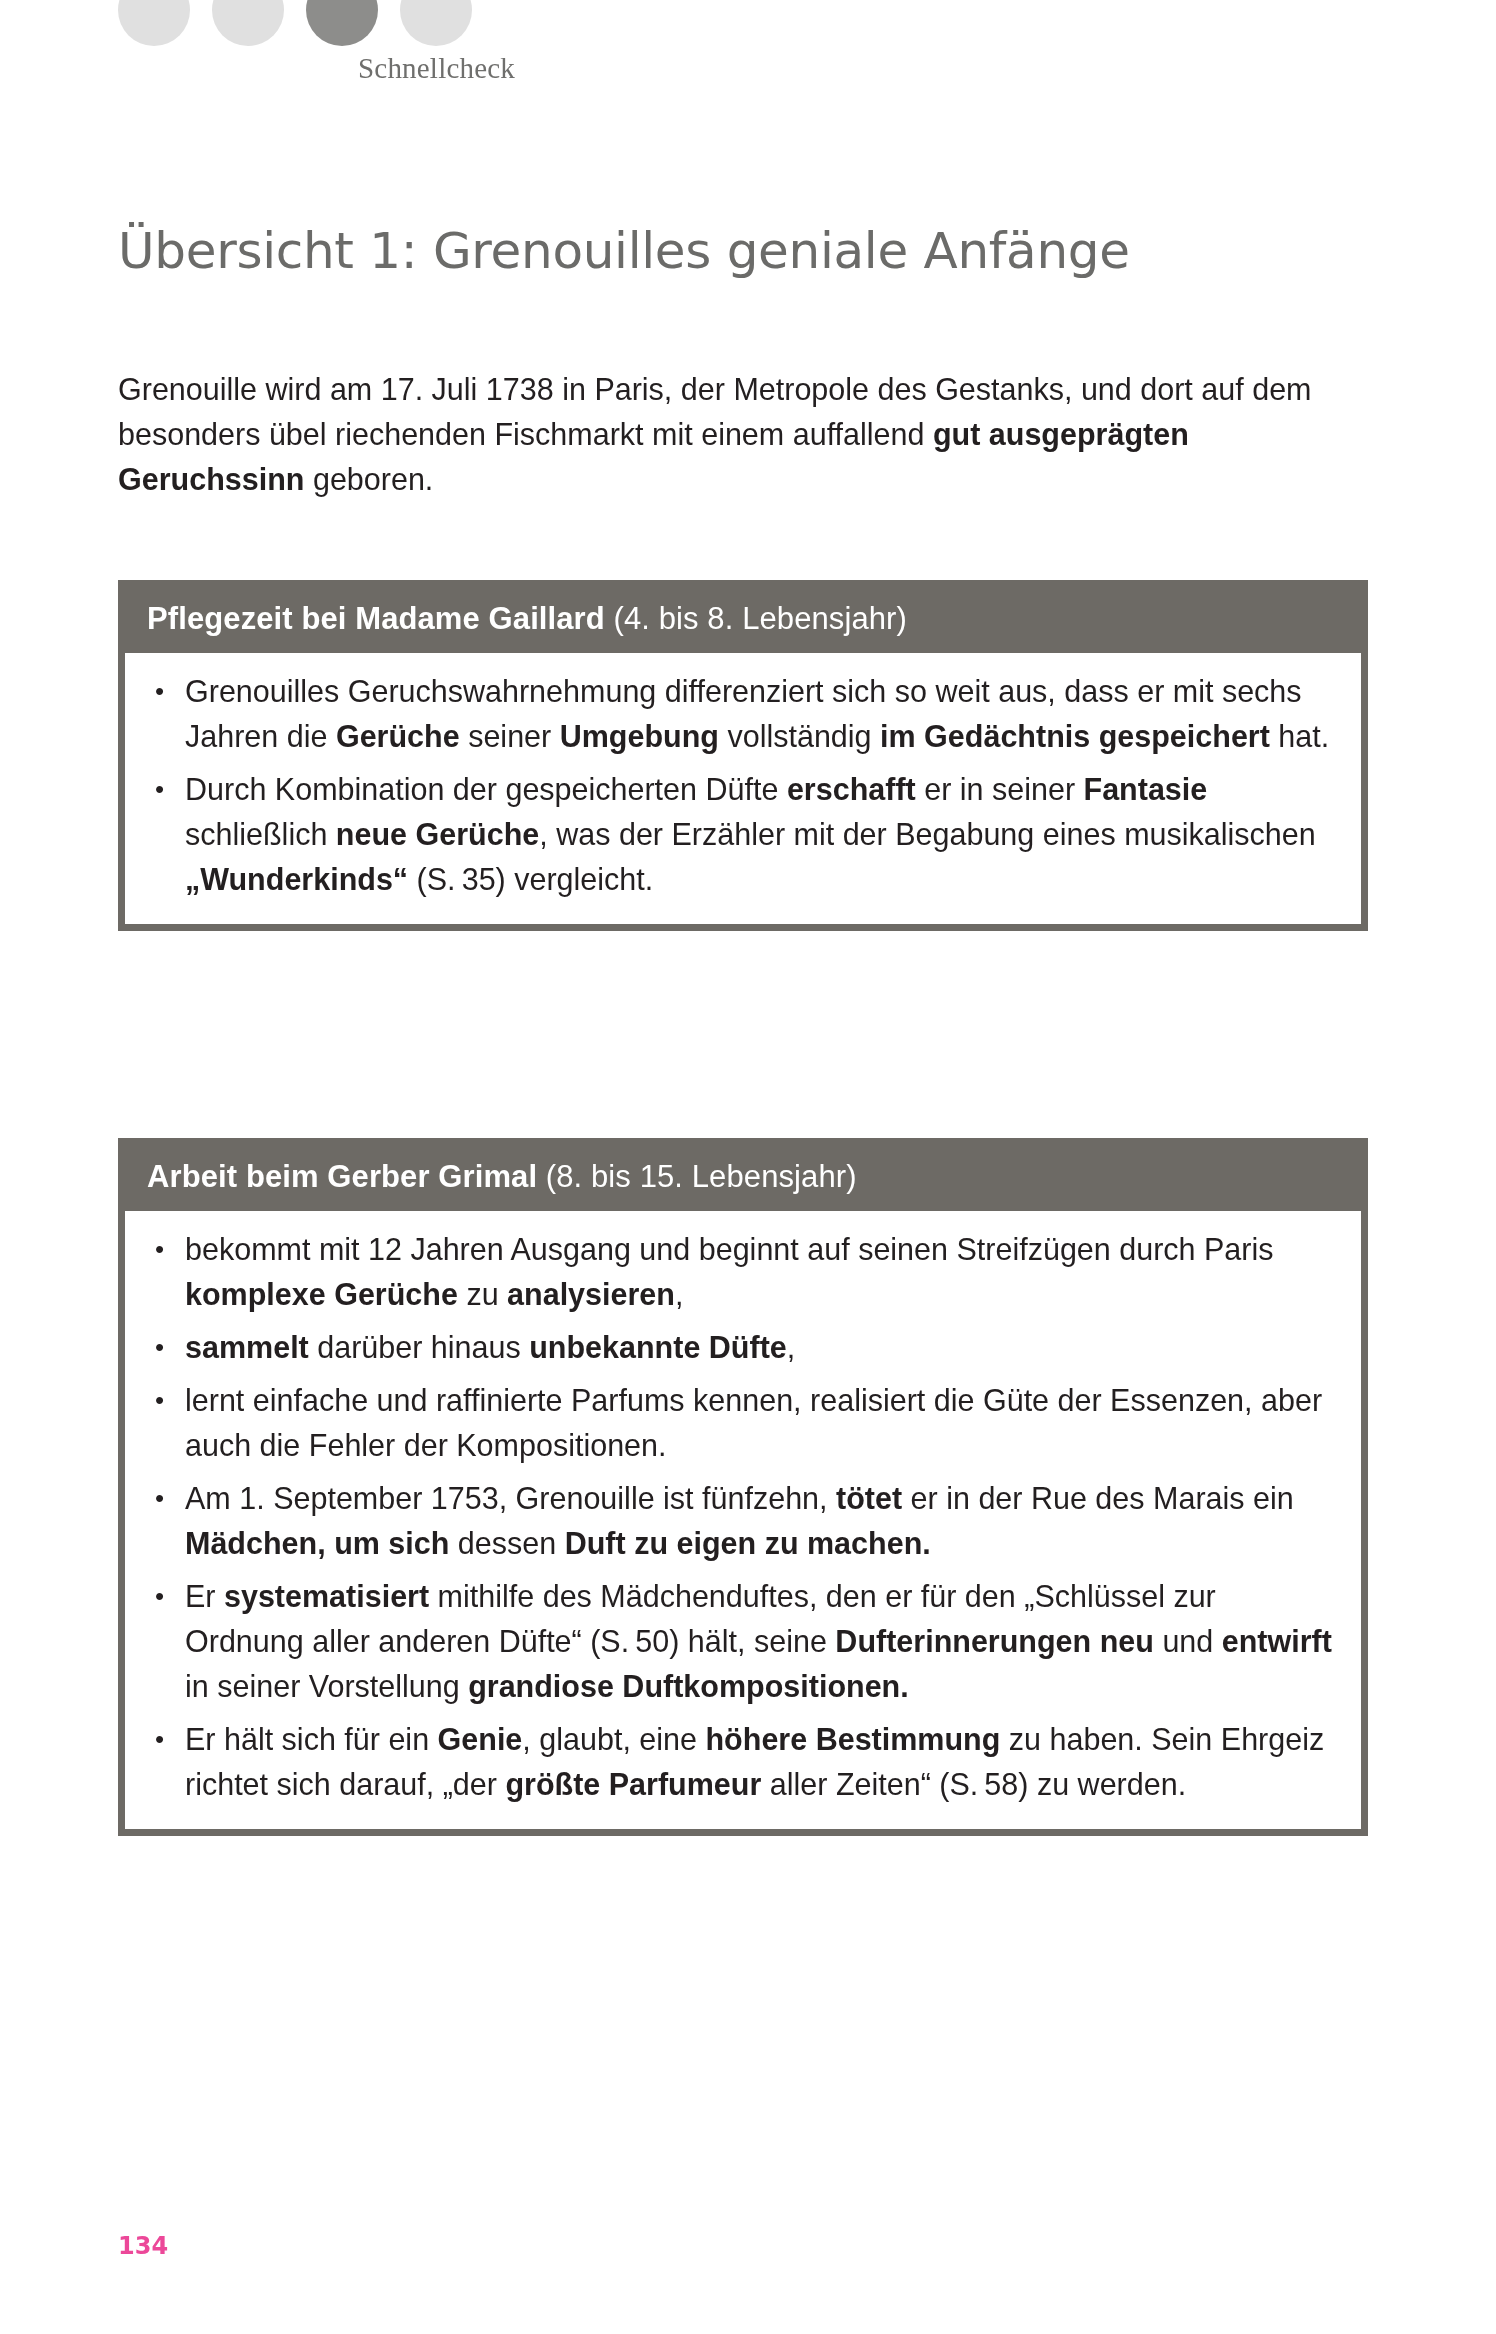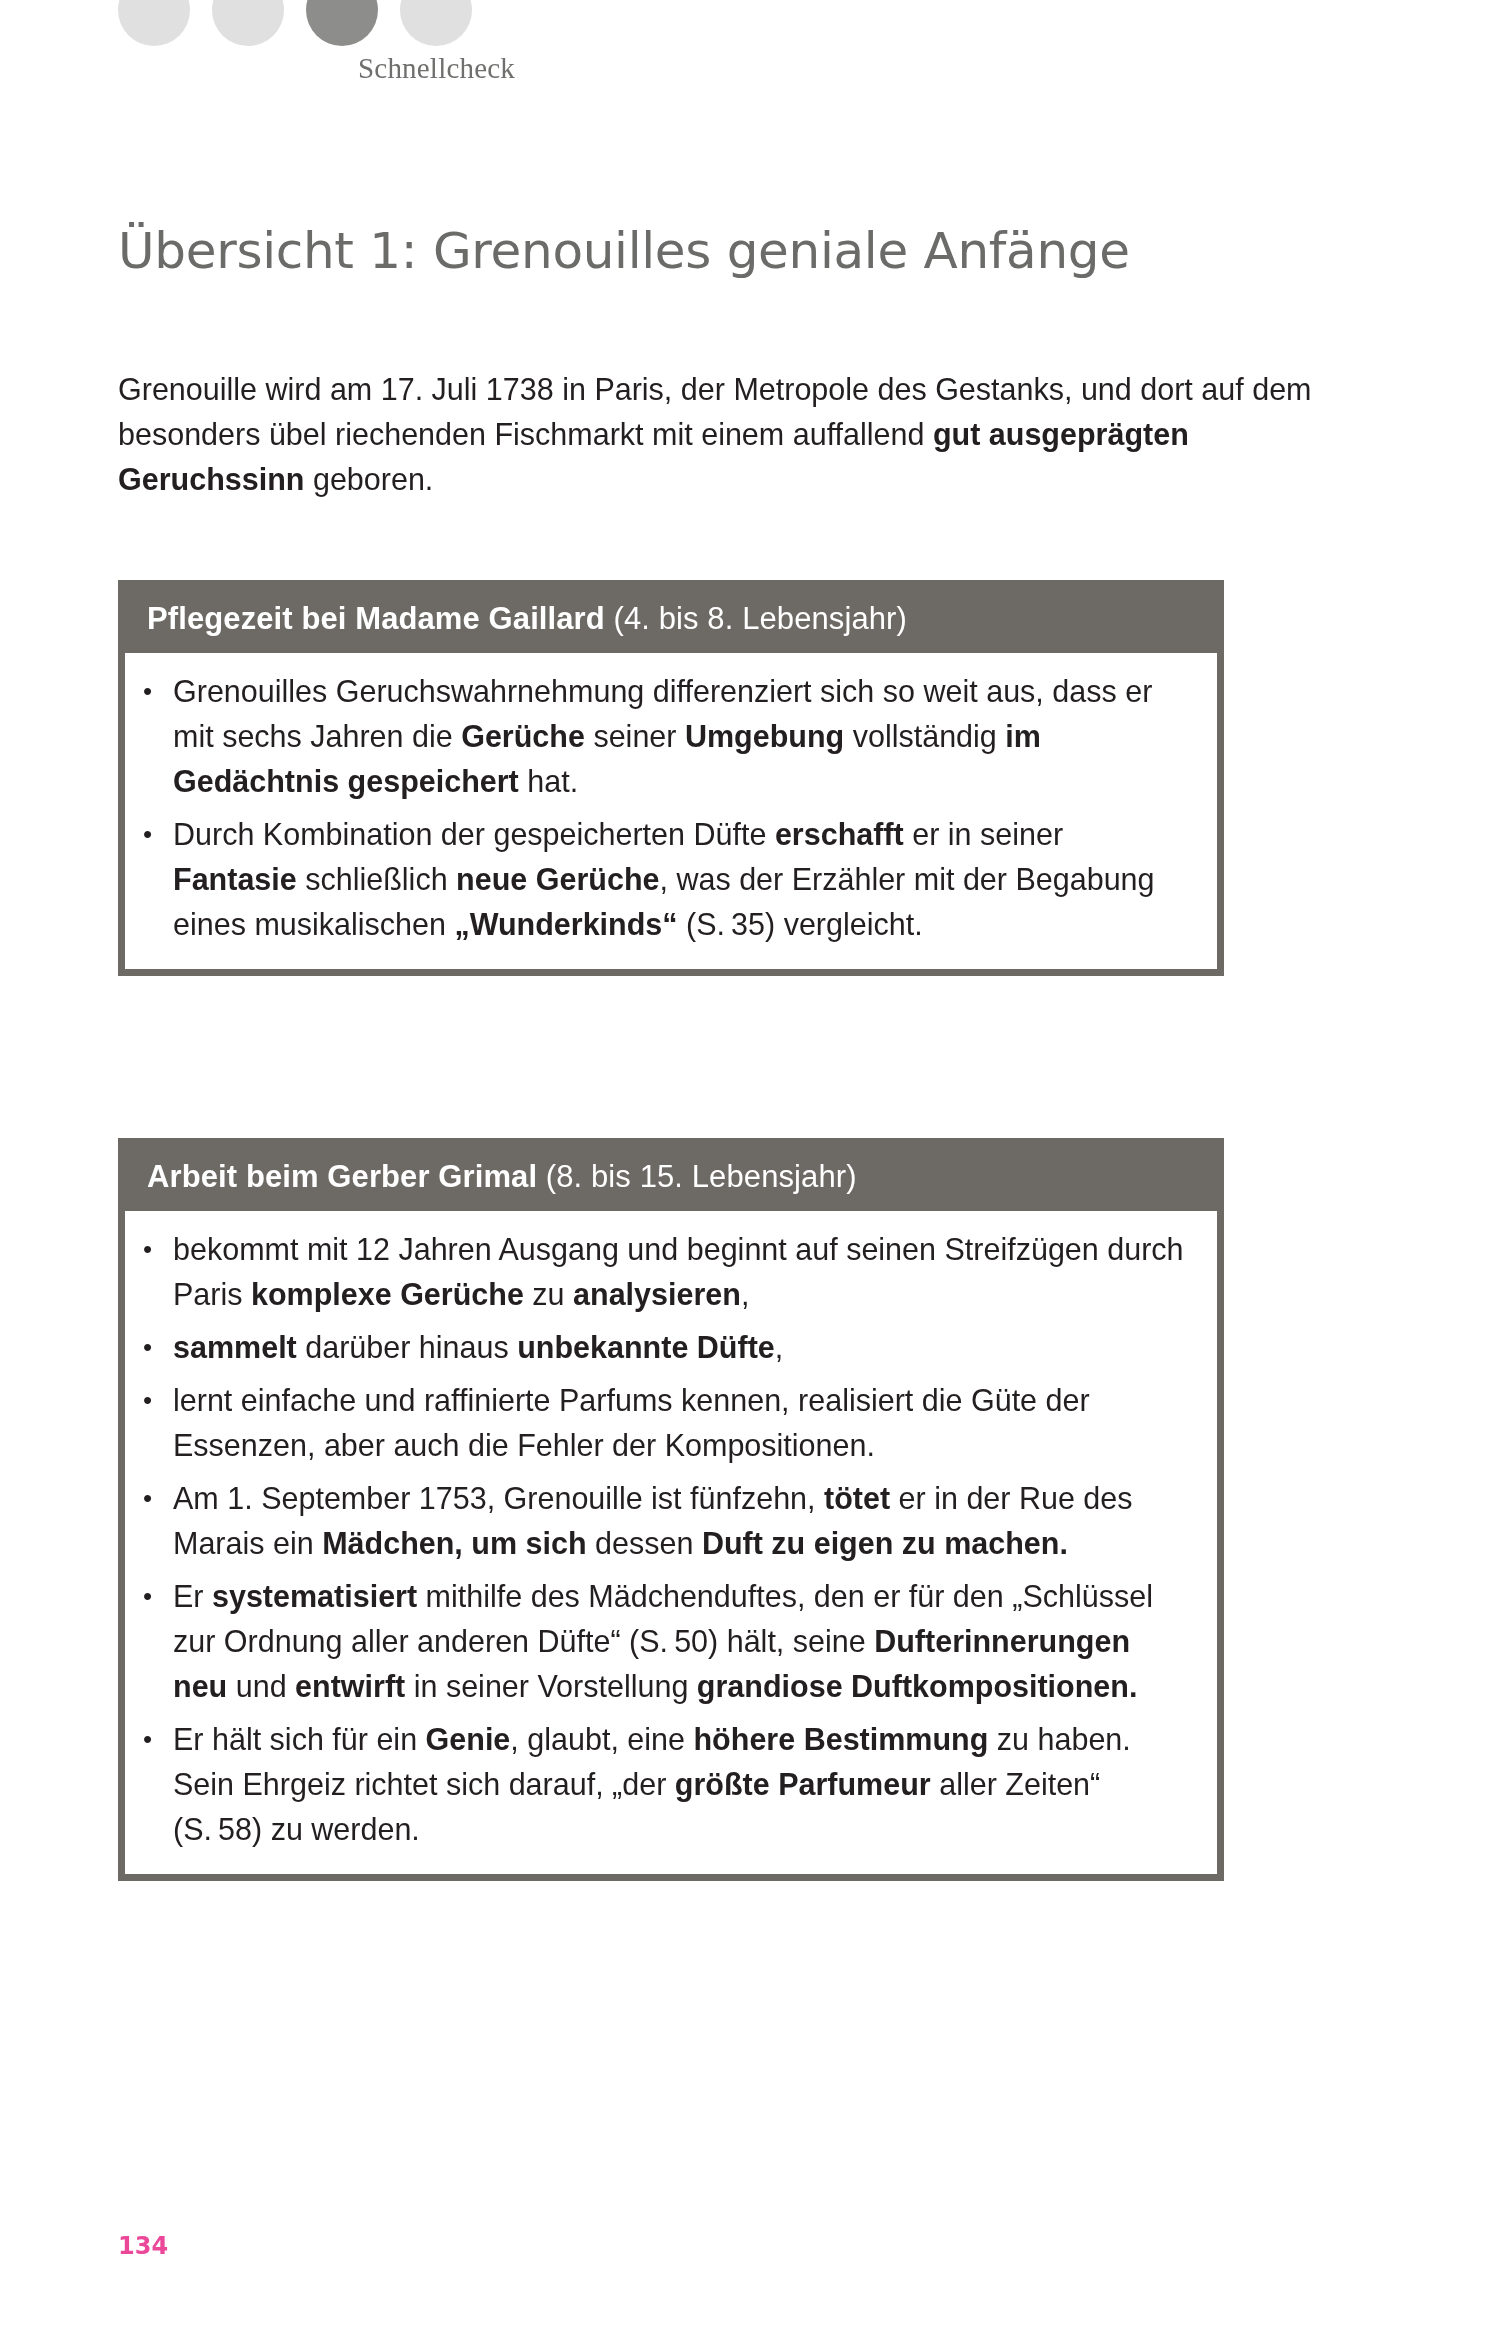--- a/index.html
+++ b/index.html
@@ -66,38 +66,38 @@
     line-height: 45px;
     color: #231f20;
     font-family: "Liberation Sans", sans-serif;
   }
   .intro b { font-weight: 700; }
 
   
   .box {
     position: absolute;
     left: 118px;
-    width: 1106px;
+    width: 1250px;
     border: 7px solid #6d6a65;
     box-sizing: border-box;
     background: #ffffff;
   }
   .box-header {
     background: #6d6a65;
     color: #ffffff;
     font-size: 31px;
     font-weight: 700;
     padding: 14px 22px 16px 22px;
     line-height: 1.15;
     letter-spacing: 0.1px;
   }
   .box-header .thin { font-weight: 400; }
   .box-body {
     background: #ffffff;
-    padding: 16px 26px 22px 14px;
+    padding: 16px 26px 22px 26px;
   }
   ul.bullets {
     list-style: none;
     margin: 0;
     padding: 0;
   }
   ul.bullets > li {
     position: relative;
     padding-left: 34px;
     font-size: 30.5px;

